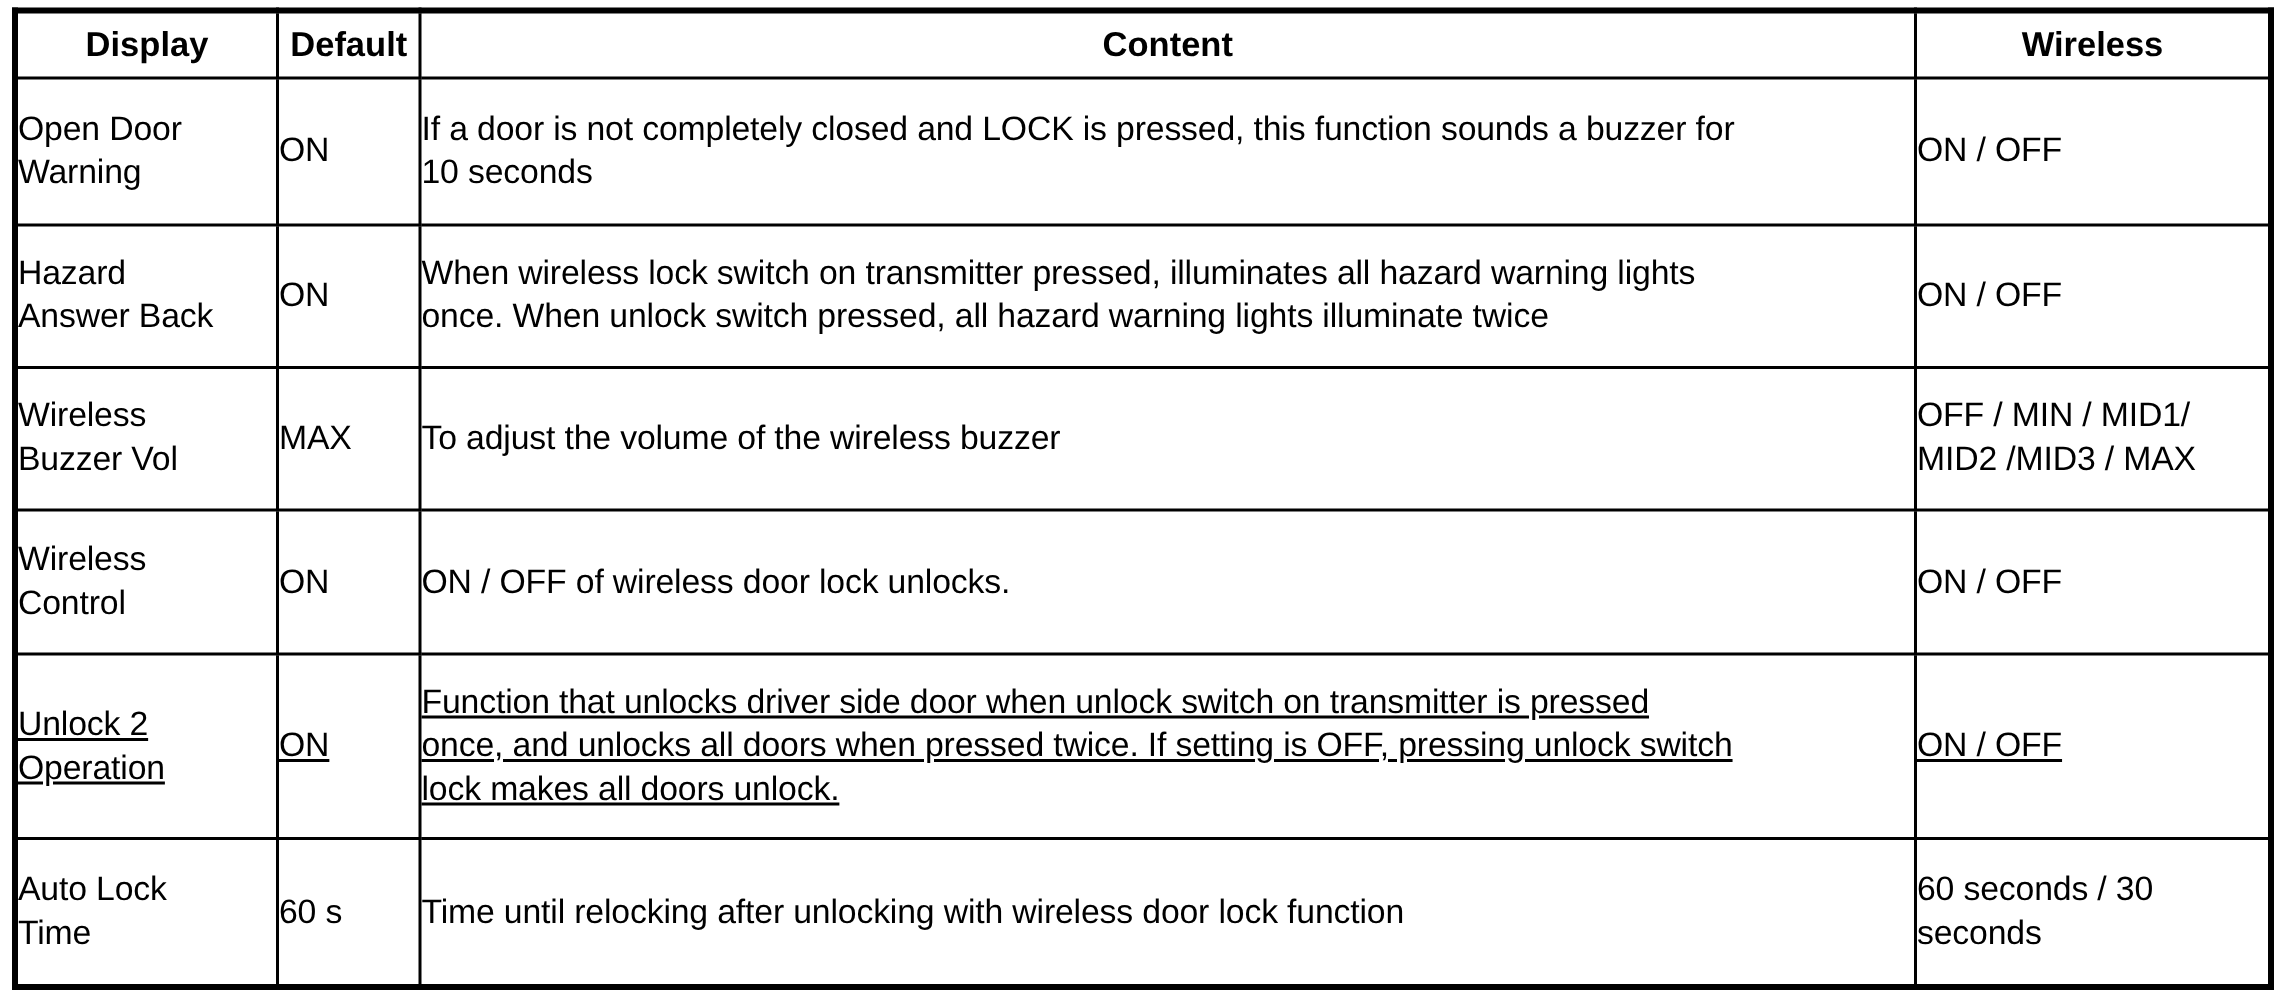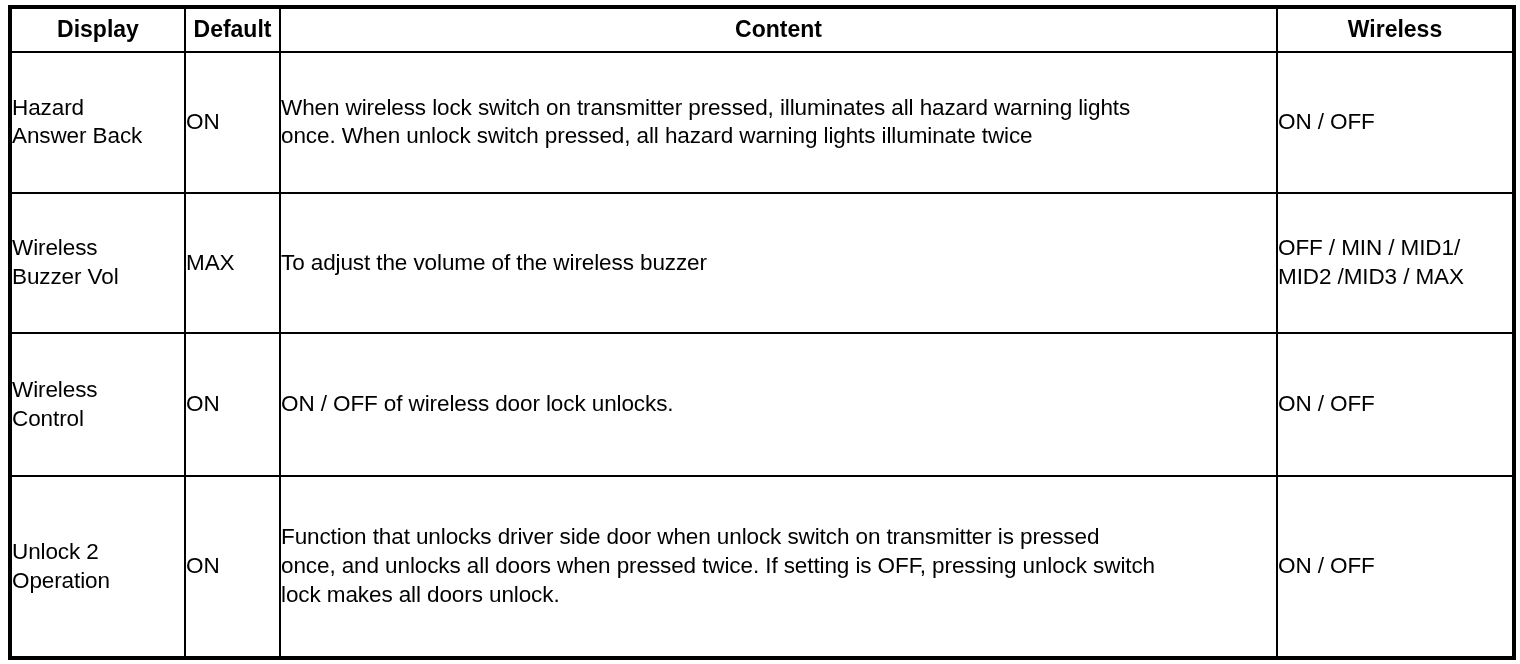--- a/index.html
+++ b/index.html
@@ -84,21 +84,21 @@
     display: block;
     white-space: pre;
   }
 
   
   tr.r0 { height: 74px; }
   tr.r1 { height: 72px; }
   tr.r2 { height: 72px; }
   tr.r3 { height: 73px; }
   tr.r4 { height: 73px; }
-  tr.r5 { height: 93px; }
+  tr.r5 { height: 93px; text-decoration: underline; }
   tr.r6 { height: 75px; }
   tr.r7 { height: 80px; }
 </style>
 </head>
 <body>
 
 <div class="sheet">
   <table class="spec">
     <colgroup>
       <col class="c-display">
@@ -109,20 +109,34 @@
     <thead>
       <tr>
         <th>Display</th>
         <th>Default</th>
         <th>Content</th>
         <th>Wireless</th>
       </tr>
     </thead>
     <tbody>
 
+      <tr class="r0">
+        <td class="cell-display">
+          <span class="line">Open Door</span>
+          <span class="line">Warning</span>
+        </td>
+        <td class="cell-default">ON</td>
+        <td class="cell-content">
+          <span class="line">If a door is not completely closed and LOCK is pressed, this function sounds a buzzer for</span>
+          <span class="line">10 seconds</span>
+        </td>
+        <td class="cell-setting">
+          <span class="line">ON / OFF</span>
+        </td>
+      </tr>
 
       <tr class="r1">
         <td class="cell-display">
           <span class="line">Hazard</span>
           <span class="line">Answer Back</span>
         </td>
         <td class="cell-default">ON</td>
         <td class="cell-content">
           <span class="line">When wireless lock switch on transmitter pressed, illuminates all hazard warning lights</span>
           <span class="line">once. When unlock switch pressed, all hazard warning lights illuminate twice</span>
@@ -171,17 +185,31 @@
         <td class="cell-content">
           <span class="line">Function that unlocks driver side door when unlock switch on transmitter is pressed</span>
           <span class="line">once, and unlocks all doors when pressed twice. If setting is OFF, pressing unlock switch</span>
           <span class="line">lock makes all doors unlock.</span>
         </td>
         <td class="cell-setting">
           <span class="line">ON / OFF</span>
         </td>
       </tr>
 
+      <tr class="r6">
+        <td class="cell-display">
+          <span class="line">Auto Lock</span>
+          <span class="line">Time</span>
+        </td>
+        <td class="cell-default">60 s</td>
+        <td class="cell-content">
+          <span class="line">Time until relocking after unlocking with wireless door lock function</span>
+        </td>
+        <td class="cell-setting">
+          <span class="line">60 seconds / 30</span>
+          <span class="line">seconds</span>
+        </td>
+      </tr>
 
 
     </tbody>
   </table>
 </div>
 
 </body></html>

